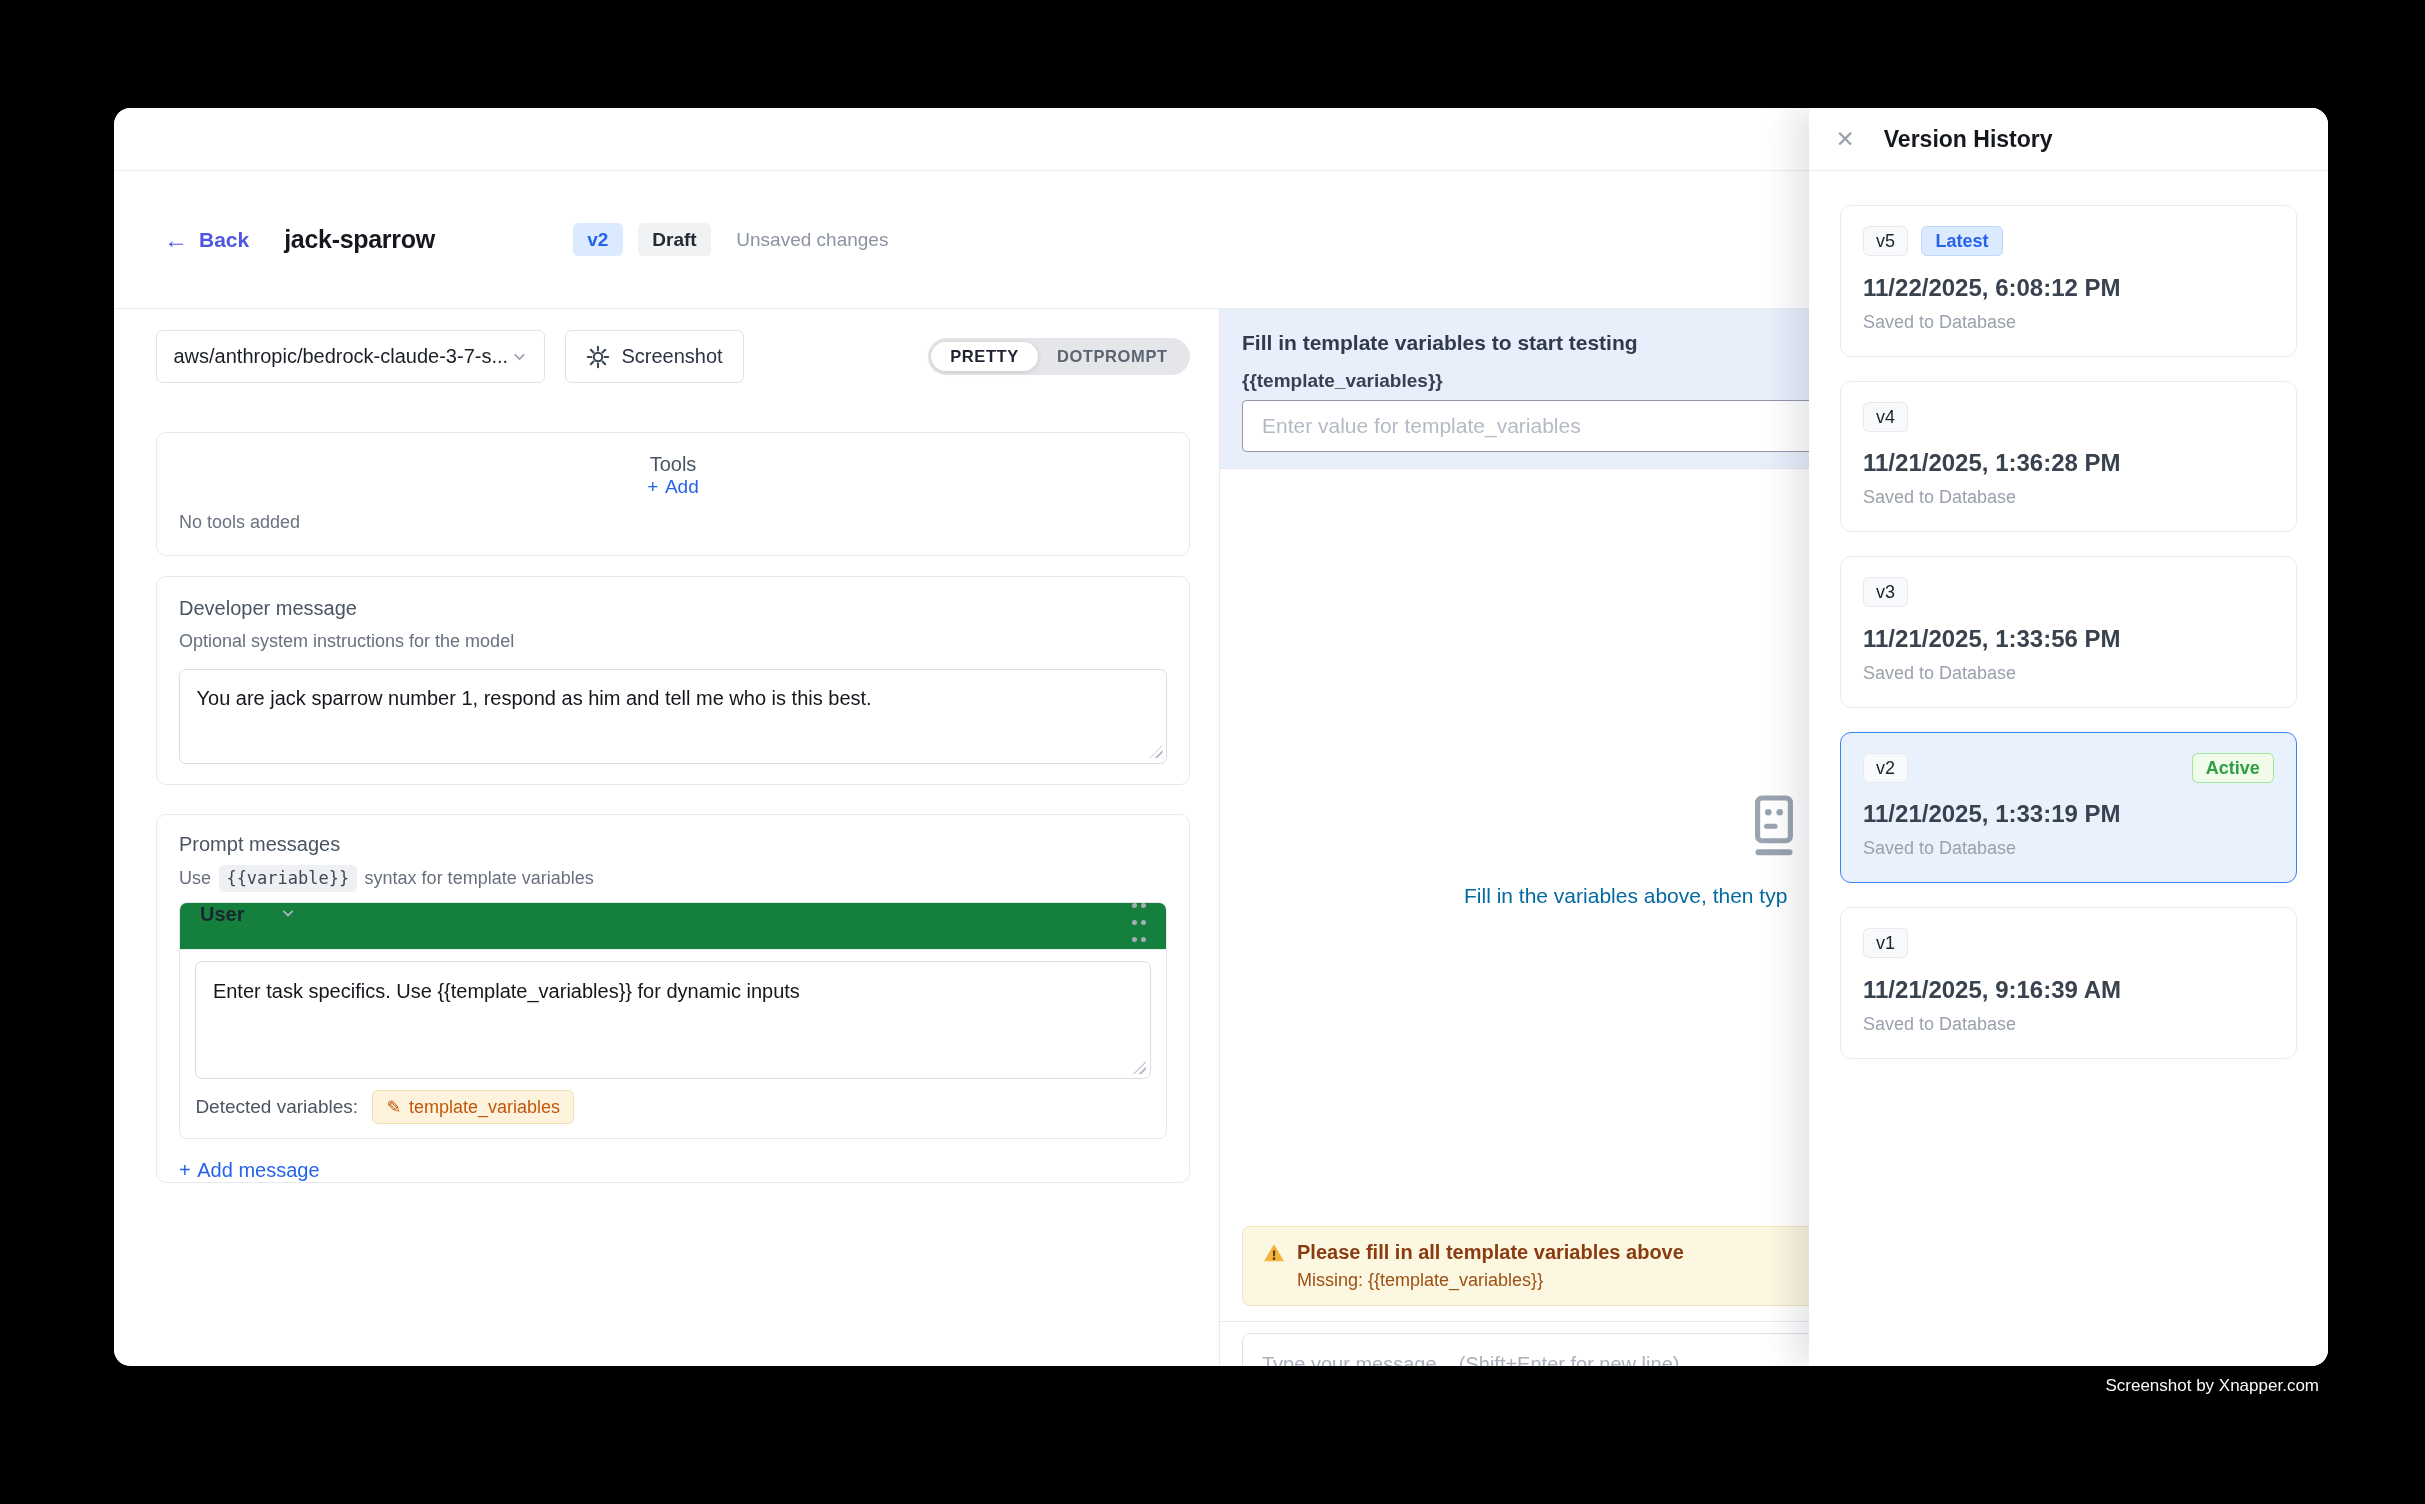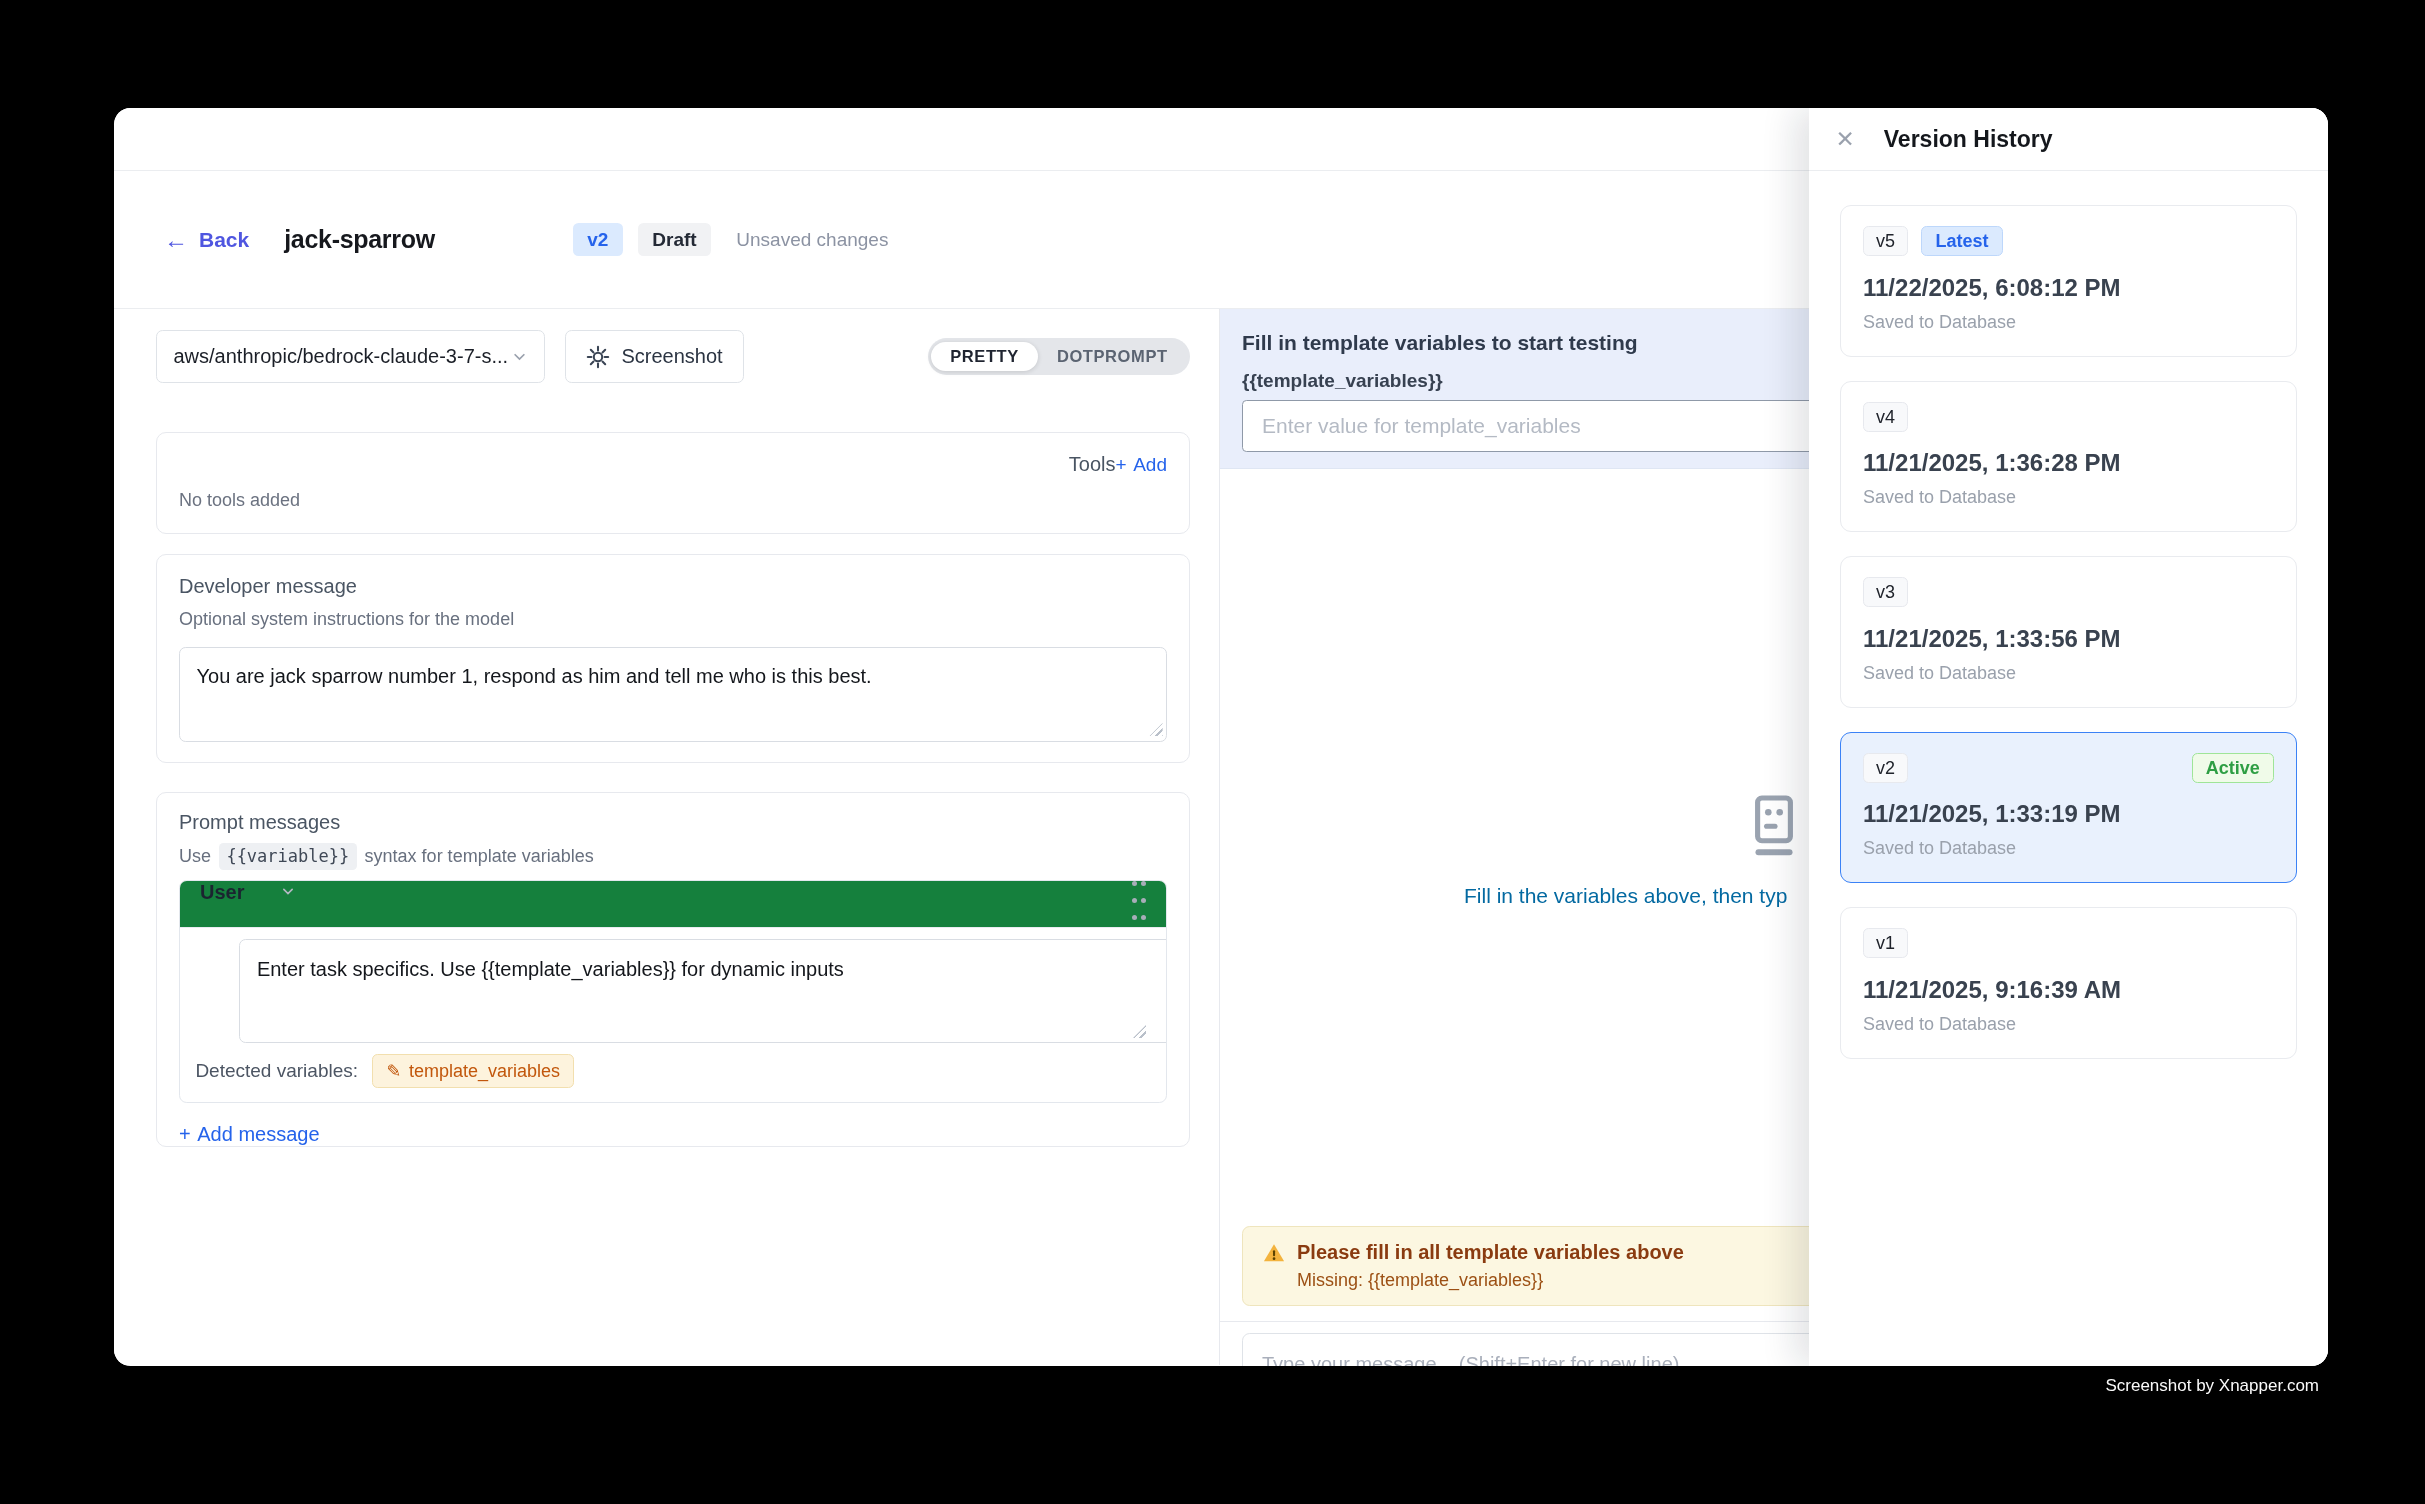--- a/index.html
+++ b/index.html
@@ -35,21 +35,21 @@
   .params-btn { margin-left:20.4px; height:53px; padding:0 20px; border:1.1px solid #dfe3e8; border-radius:6.6px; display:flex; align-items:center; gap:11px; font-size:20px; color:#2b3442; font-weight:500; background:#fff; cursor:pointer; }
   .view-toggle { margin-left:auto; background:#e4e6ea; border-radius:551px; padding:3.3px; display:flex; align-items:center; }
   .seg { font-size:16.5px; font-weight:700; letter-spacing:0.6px; color:#5b6472; padding:6.6px 19px; border-radius:551px; cursor:pointer; line-height:1; }
   .seg.active { background:#fff; color:#1f2430; box-shadow:0 1.1px 5.5px rgba(0,0,0,.14); }
 
   .card { border:1.1px solid #e7e9ee; border-radius:10px; background:#fff; }
   .card-title { font-size:20px; color:#4a5563; font-weight:500; }
   .card-subtitle { margin-top:11px; font-size:18px; color:#68707f; }
 
   .tools-card { margin-top:49px; padding:20px 22px 22px; }
-  .tools-head { display:flex; align-items:center; justify-content:flex-end; }
+  .tools-head { display:flex; align-items:center; justify-content:space-between;flex-direction:column; }
   .add-link { display:flex; align-items:center; gap:6.6px; color:var(--accent-blue); font-size:19px; font-weight:500; cursor:pointer; }
   .tools-empty { margin-top:14.3px; font-size:18px; color:#6b7280; }
 
   .dev-card { margin-top:20px; padding:20px 22px 20px; }
   .ta-wrap { position:relative; margin-top:16.5px; }
   .ta { width:100%; border:1.1px solid #d9dde3; border-radius:6.6px; padding:14.3px 16.5px; font-size:20px; color:#14171c; font-family:"Liberation Sans", sans-serif; resize:none; display:block; line-height:1.4; background:#fff; }
   .ta-dev { height:95px; }
   .grip { position:absolute; right:4.4px; bottom:5.5px; width:13.2px; height:13.2px;
     background:repeating-linear-gradient(135deg, transparent 0 3.3px, #b9c0ca 3.3px 5px);
     -webkit-clip-path:polygon(100% 0,100% 100%,0 100%); clip-path:polygon(100% 0,100% 100%,0 100%); }
@@ -57,21 +57,21 @@
   .prompt-card { margin-top:29px; padding:18px 22px 0; }
   .hint-row { margin-top:8.8px; display:flex; align-items:center; gap:7.7px; font-size:18px; color:#68707f; }
   .code-chip { font-family:"DejaVu Sans Mono", monospace; font-size:17px; background:#eef0f3; border-radius:4.4px; padding:3.9px 7.7px; color:#3f4856; }
   .msg-block { margin-top:10px; border:1.1px solid #e3e7ed; border-radius:7.7px; overflow:hidden; }
   .msg-header { height:47px; background:#15803d; border-bottom:1.1px solid #e9ecf1; display:flex; padding:0 7.7px 0 20px; }
   .role-label { font-size:20px; font-weight:600; color:#1b2430; }
   .role-chevron { margin-left:34px; display:flex; }
   .drag-dots { margin-left:auto; margin-right:12px; display:grid; grid-template-columns:repeat(2,5px); gap:4.4px; cursor:grab; }
   .drag-dots i { width:5px; height:5px; border-radius:50%; background:#a7adb8; }
   .msg-body { padding:11px 15.4px 0; }
-  .ta-msg { height:104px;margin-left:44px; }
+  .ta-msg { height:118px; }
   .detected-row { display:flex; align-items:center; gap:14.3px; padding:11px 15.4px 13.2px; font-size:19px; color:#4c5563; }
   .var-chip { display:flex; align-items:center; gap:7.7px; background:var(--chip-orange-bg); border:1.1px solid var(--chip-orange-border); color:var(--chip-orange-text); border-radius:5.5px; padding:5.5px 13.2px; font-size:18px; font-weight:500; cursor:pointer; }
   .pencil { font-size:17.6px; }
   .add-msg { margin-top:20px; display:flex; align-items:center; gap:6.6px; color:var(--accent-blue); font-size:20px; font-weight:500; cursor:pointer; }
 
   
   .chat-pane { flex:1; border-left:1.1px solid #e7e9ee; display:flex; flex-direction:column; background:#fff; }
   .vars-panel { flex:none; height:160px; background:var(--panel-blue-bg); border-bottom:1.1px solid #dfe6f3; padding:22px 22px 0; }
   .vars-title { font-size:21px; font-weight:700; color:#2f3a4c; }
   .vars-label { margin-top:15.4px; font-size:19px; font-weight:600; color:#374151; }

